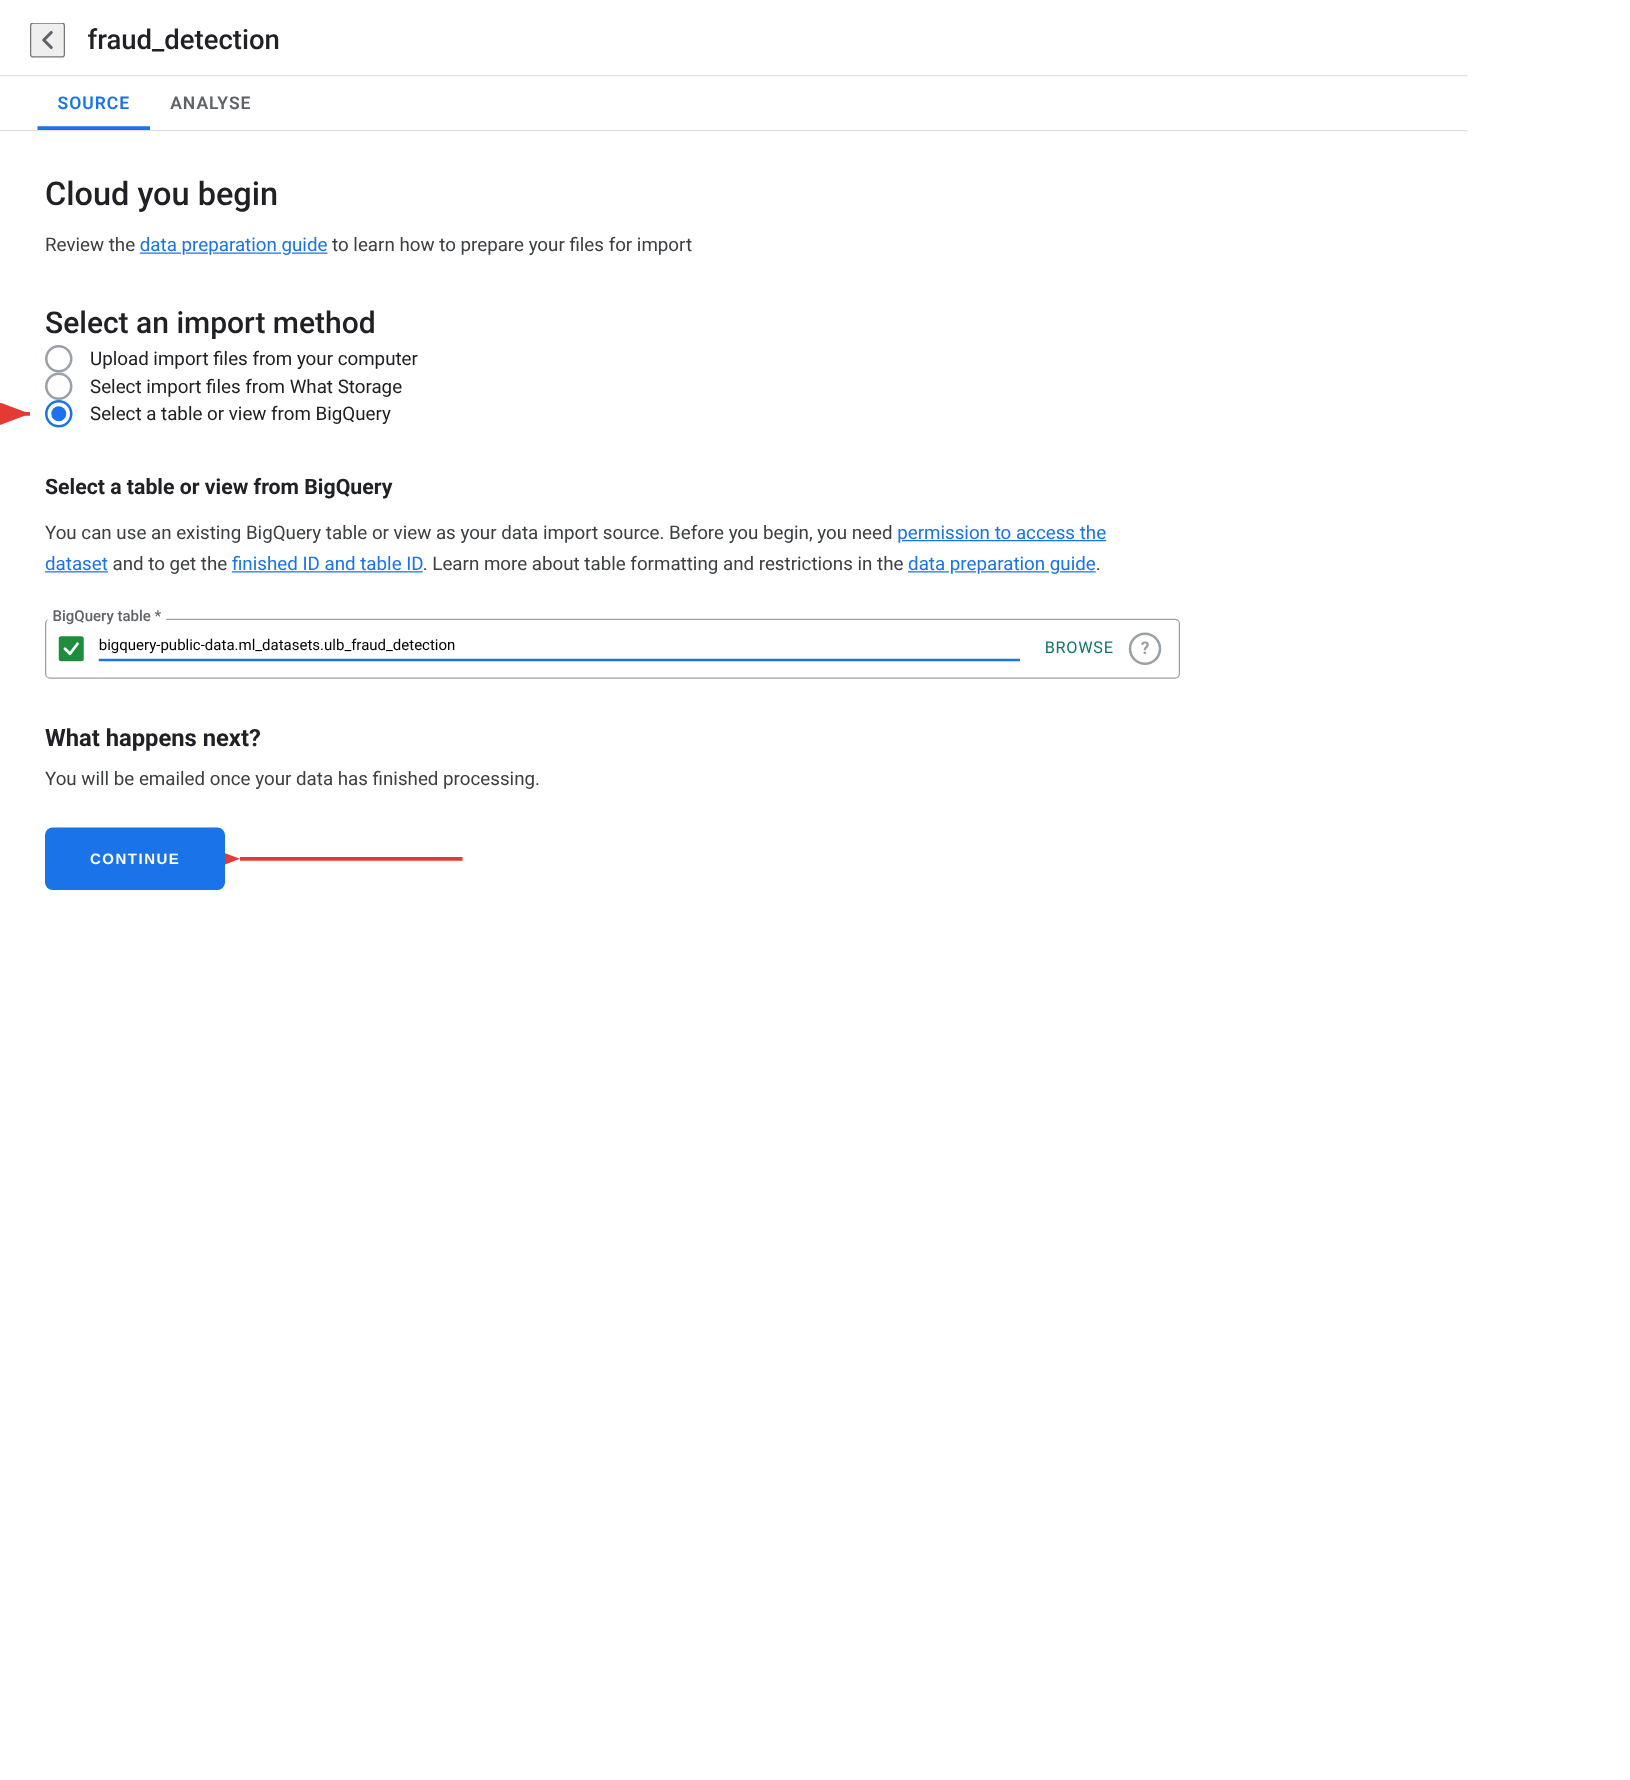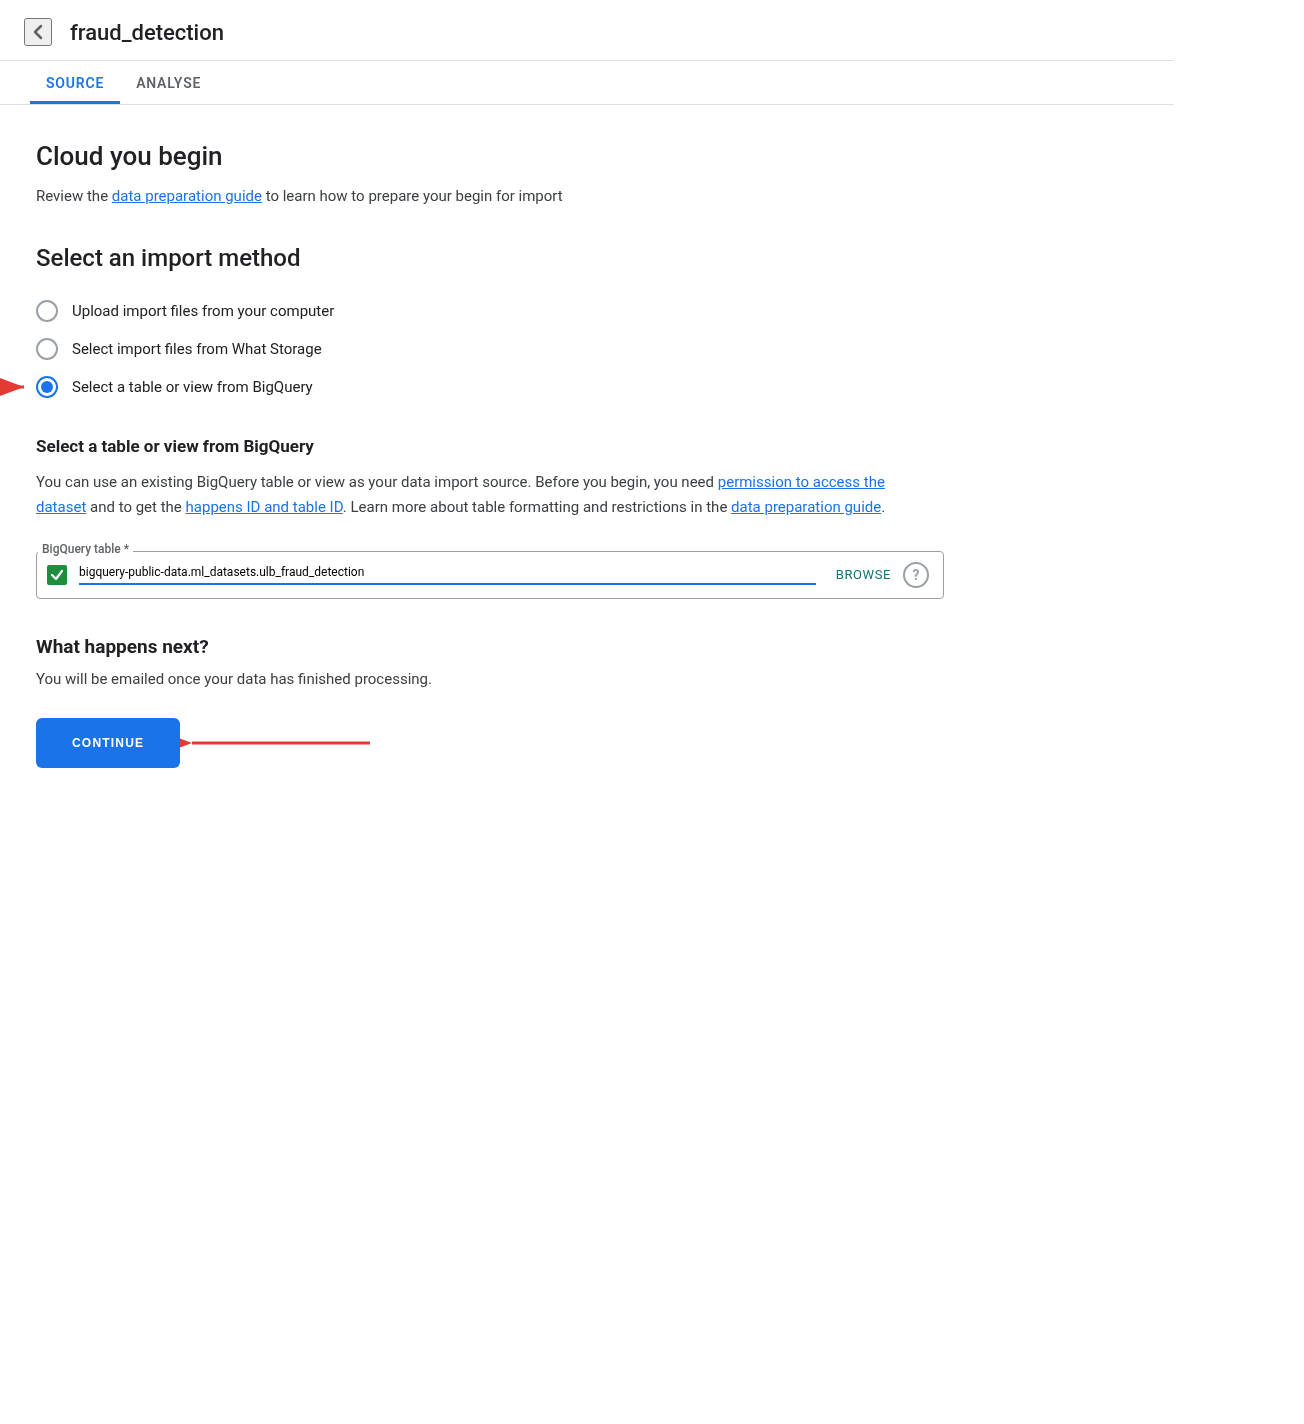--- a/index.html
+++ b/index.html
@@ -88,27 +88,26 @@
     .section-subtitle a, .link {
       color: #1a73e8;
       text-decoration: underline;
       cursor: pointer;
     }
 
     .import-method-title {
       font-size: 24px;
       font-weight: 500;
       color: #202124;
-      margin-bottom: 28px;
+      margin-bottom: 4px;
     }
 
     .radio-group {
       display: flex;
       flex-direction: column;
-      gap: 16px;
       margin-bottom: 38px;
     }
 
     .radio-option {
       display: flex;
       align-items: center;
       gap: 14px;
       font-size: 15px;
       color: #202124;
       cursor: pointer;
@@ -277,21 +276,21 @@
   </div>
 
   <div class="tabs">
     <div class="tab active">SOURCE</div>
     <div class="tab">ANALYSE</div>
   </div>
 
   <div class="content">
     <h2 class="section-title">Cloud you begin</h2>
     <p class="section-subtitle">
-      <span>Review the </span><a class="link">data preparation guide</a><span> to learn how to prepare your begin for import</span>
+      <span>Review the </span><a class="link">data preparation guide</a><span> to learn how to prepare your files for import</span>
     </p>
 
     <h2 class="import-method-title">Select an import method</h2>
 
     <div class="radio-group">
       <label class="radio-option">
         <div class="radio-circle"></div>
         <span>Upload import files from your computer</span>
       </label>
       <label class="radio-option">
@@ -311,21 +310,21 @@
             </defs>
             <line x1="10" y1="25" x2="118" y2="25" stroke="#e53935" stroke-width="3" marker-end="url(#arrowhead1)"></line>
           </svg>
         </div>
       </label>
     </div>
 
     <h3 class="bigquery-section-title">Select a table or view from BigQuery</h3>
 
     <p class="bigquery-desc">
-      You can use an existing BigQuery table or view as your data import source. Before you begin, you need <a class="link">permission to access the dataset</a> and to get the <a class="link">happens ID and table ID</a>. Learn more about table formatting and restrictions in the <a class="link">data preparation guide</a>.
+      You can use an existing BigQuery table or view as your data import source. Before you begin, you need <a class="link">permission to access the dataset</a> and to get the <a class="link">finished ID and table ID</a>. Learn more about table formatting and restrictions in the <a class="link">data preparation guide</a>.
     </p>
 
     <div class="field-container">
       <span class="field-label">BigQuery table *</span>
       <div class="field-checkbox">
         <svg viewBox="0 0 14 14" fill="none">
           <polyline points="2 7 6 11 12 3" stroke="#fff" stroke-width="2.2" stroke-linecap="round" stroke-linejoin="round"></polyline>
         </svg>
       </div>
       <span class="field-value">bigquery-public-data.ml_datasets.ulb_fraud_detection</span>

